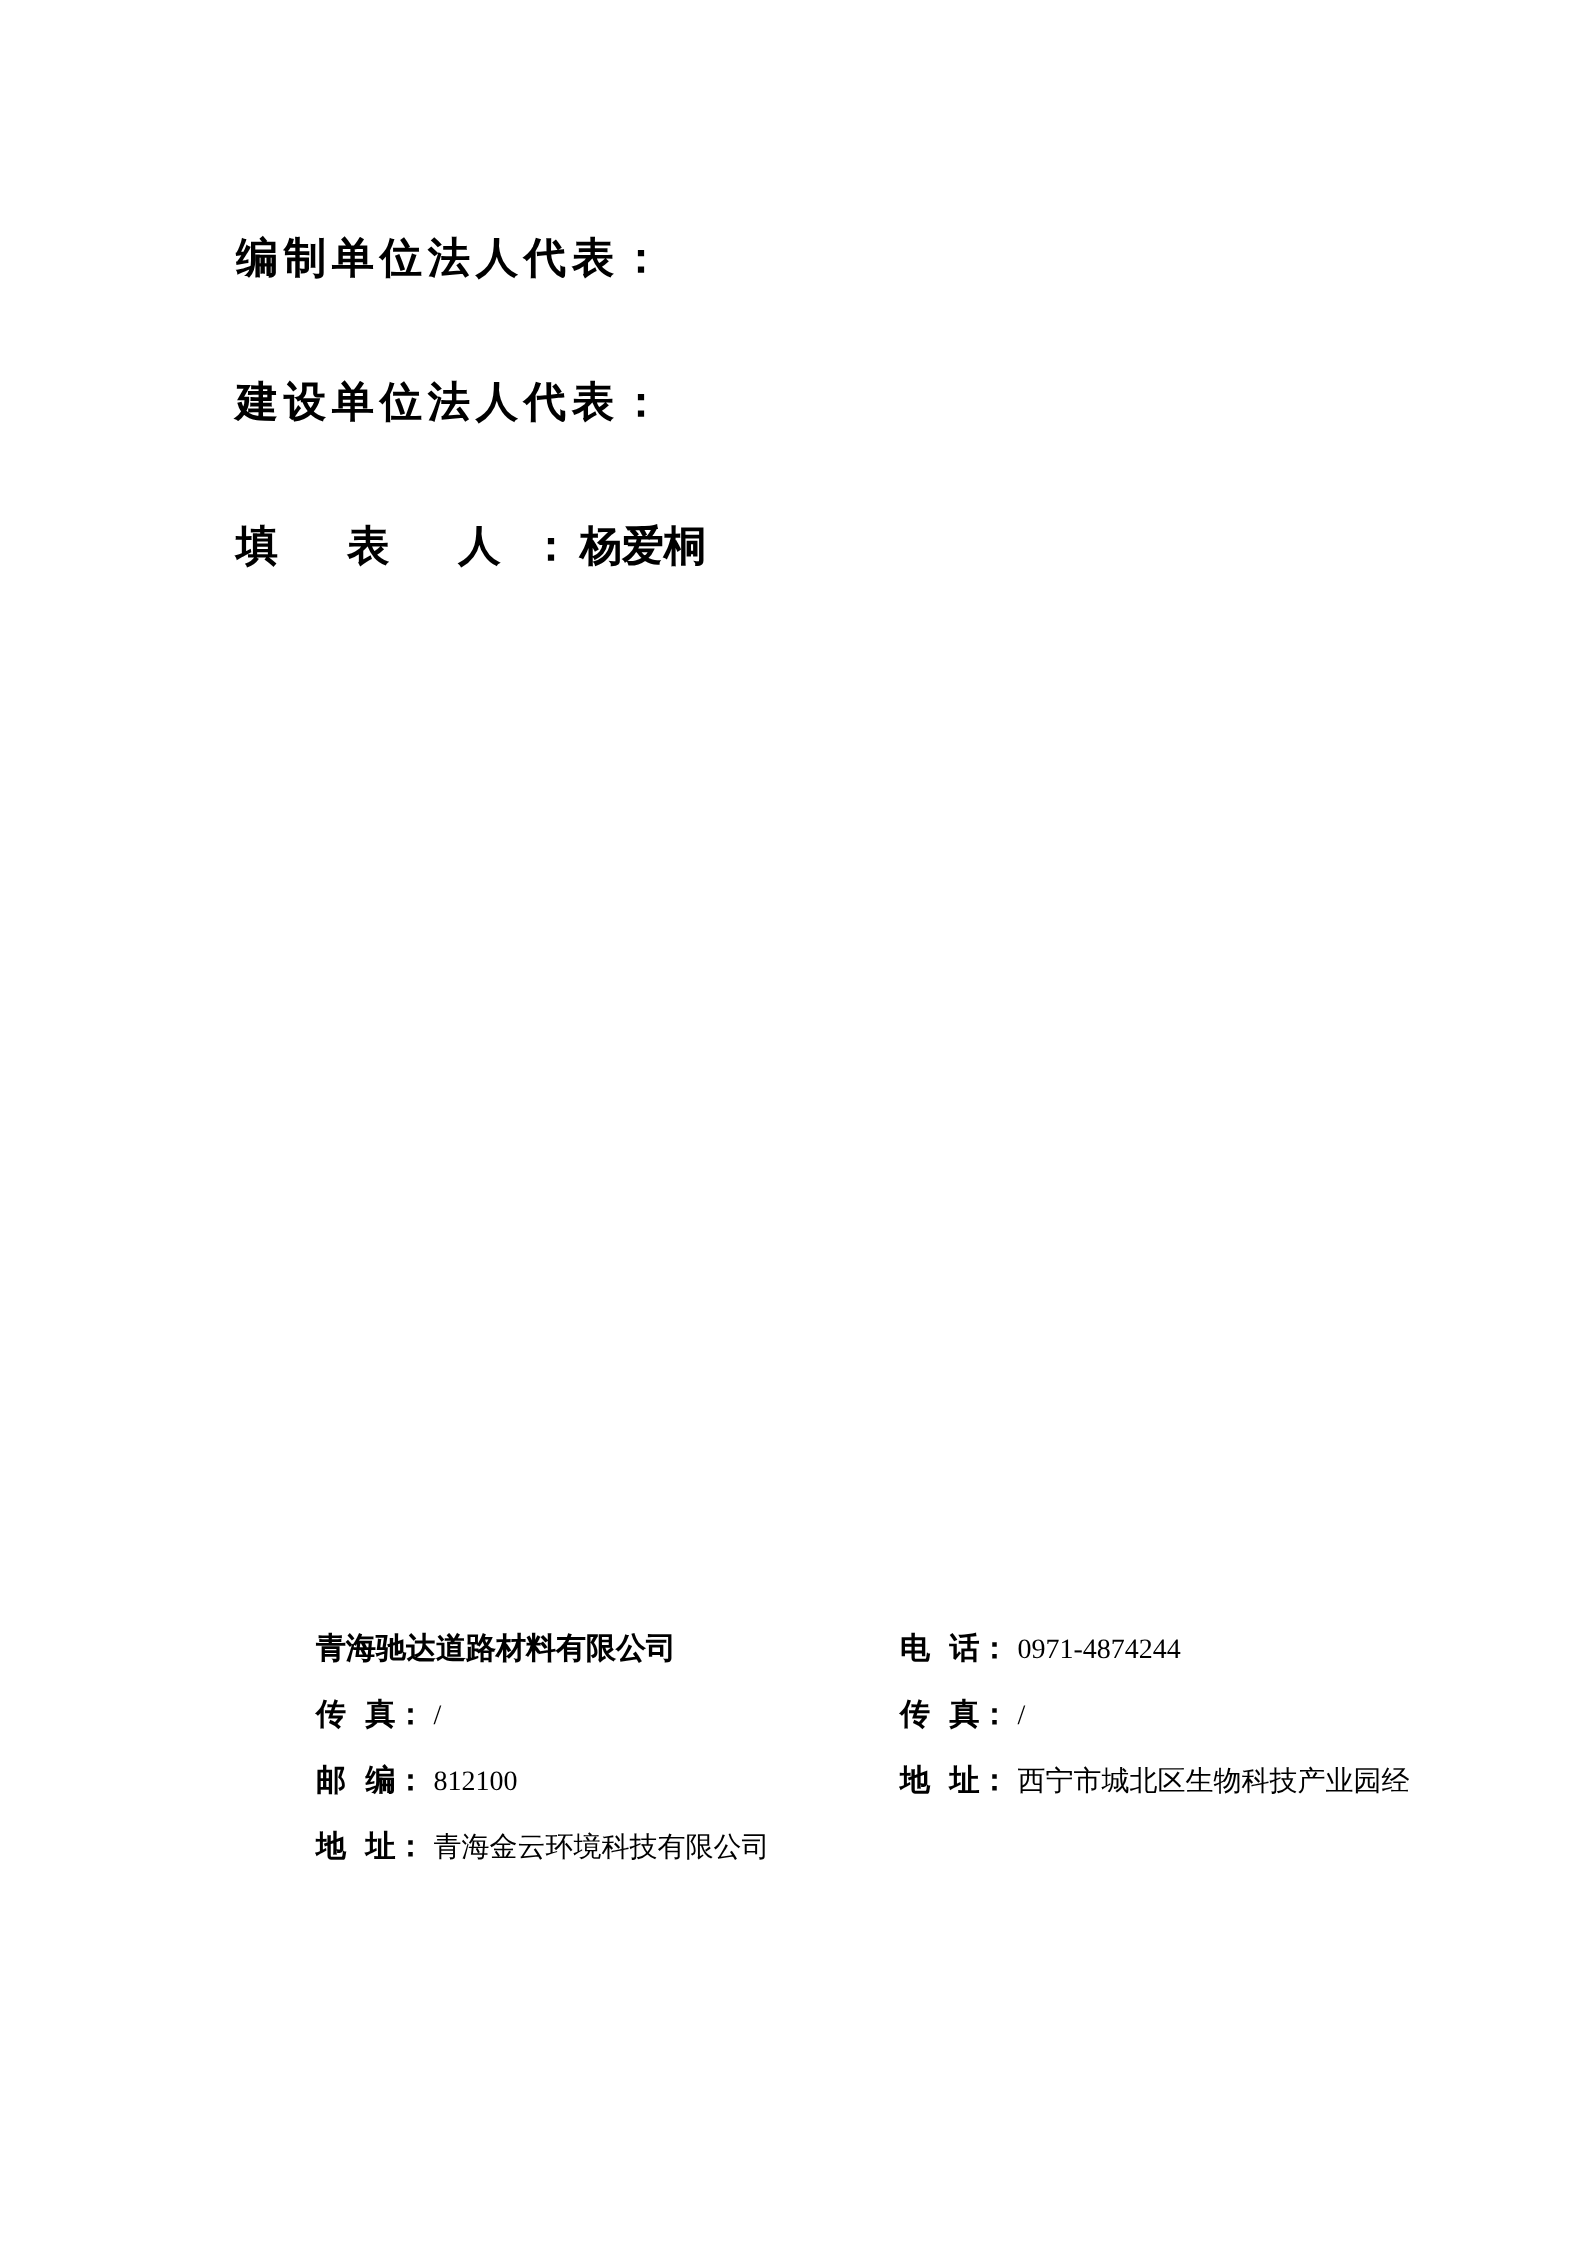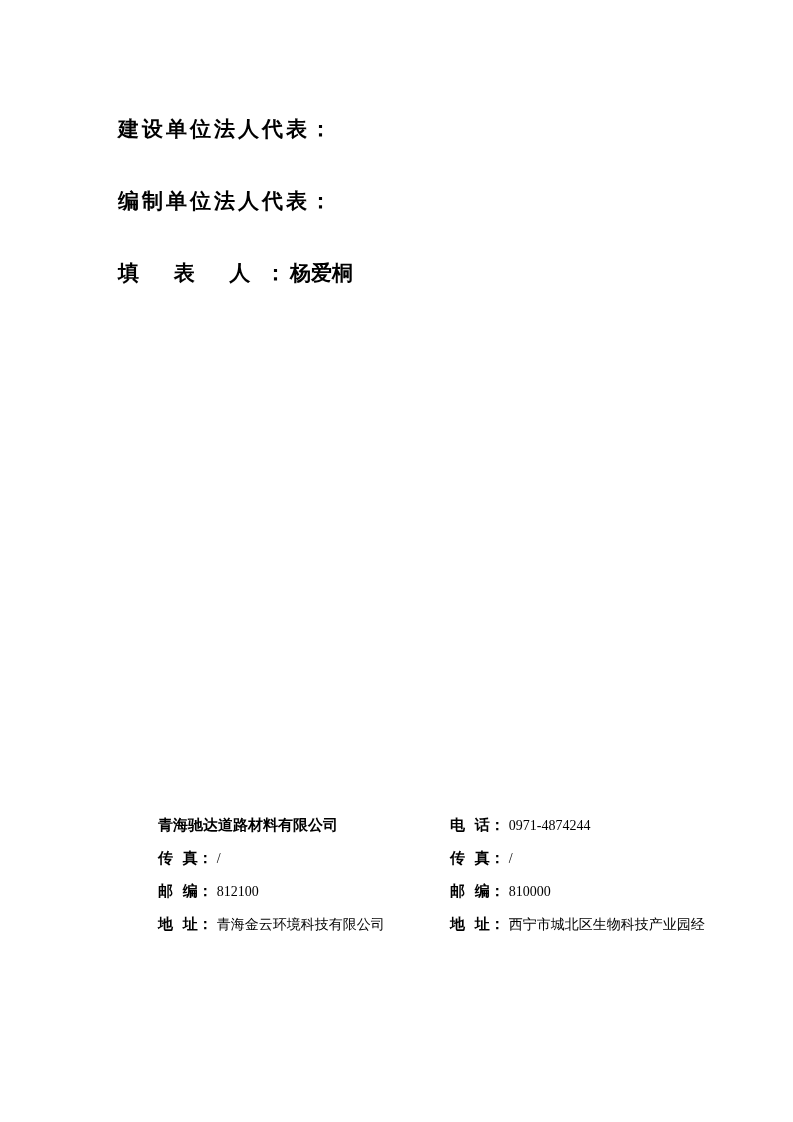--- a/index.html
+++ b/index.html
@@ -72,24 +72,24 @@
   }
   .addr-line2:empty { display: none; }
 </style>
 </head>
 <body>
 
 <div class="page">
 
   <section class="sig-section">
     <div class="sig-line">
-      <span class="sig-label--plain">建设单位法人代表：</span><span class="sig-value"></span>
+      <span class="sig-label--plain">编制单位法人代表：</span><span class="sig-value"></span>
     </div>
     <div class="sig-line">
-      <span class="sig-label--plain">编制单位法人代表：</span><span class="sig-value"></span>
+      <span class="sig-label--plain">建设单位法人代表：</span><span class="sig-value"></span>
     </div>
     <div class="sig-line">
       <span class="sig-label--justify">填 表 人：</span><span class="sig-value">杨爱桐</span>
     </div>
   </section>
 
   <section class="contact-section">
 
     <div class="company">
       <div class="company-name">青海驰达道路材料有限公司</div>
@@ -106,22 +106,19 @@
     </div>
 
     <div class="company company--right">
       <p class="contact-row">
         <span class="c-label">电 话：</span><span class="c-value">0971-4874244</span>
       </p>
       <p class="contact-row">
         <span class="c-label">传 真：</span><span class="c-value">/</span>
       </p>
       <p class="contact-row">
-        <span class="c-label">邮 编：</span><span class="c-value">810000</span>
-      </p>
-      <p class="contact-row">
         <span class="c-label">地 址：</span><span class="c-value">西宁市城北区生物科技产业园经</span>
       </p>
     </div>
 
   </section>
 
 </div>
 
 </body></html>

